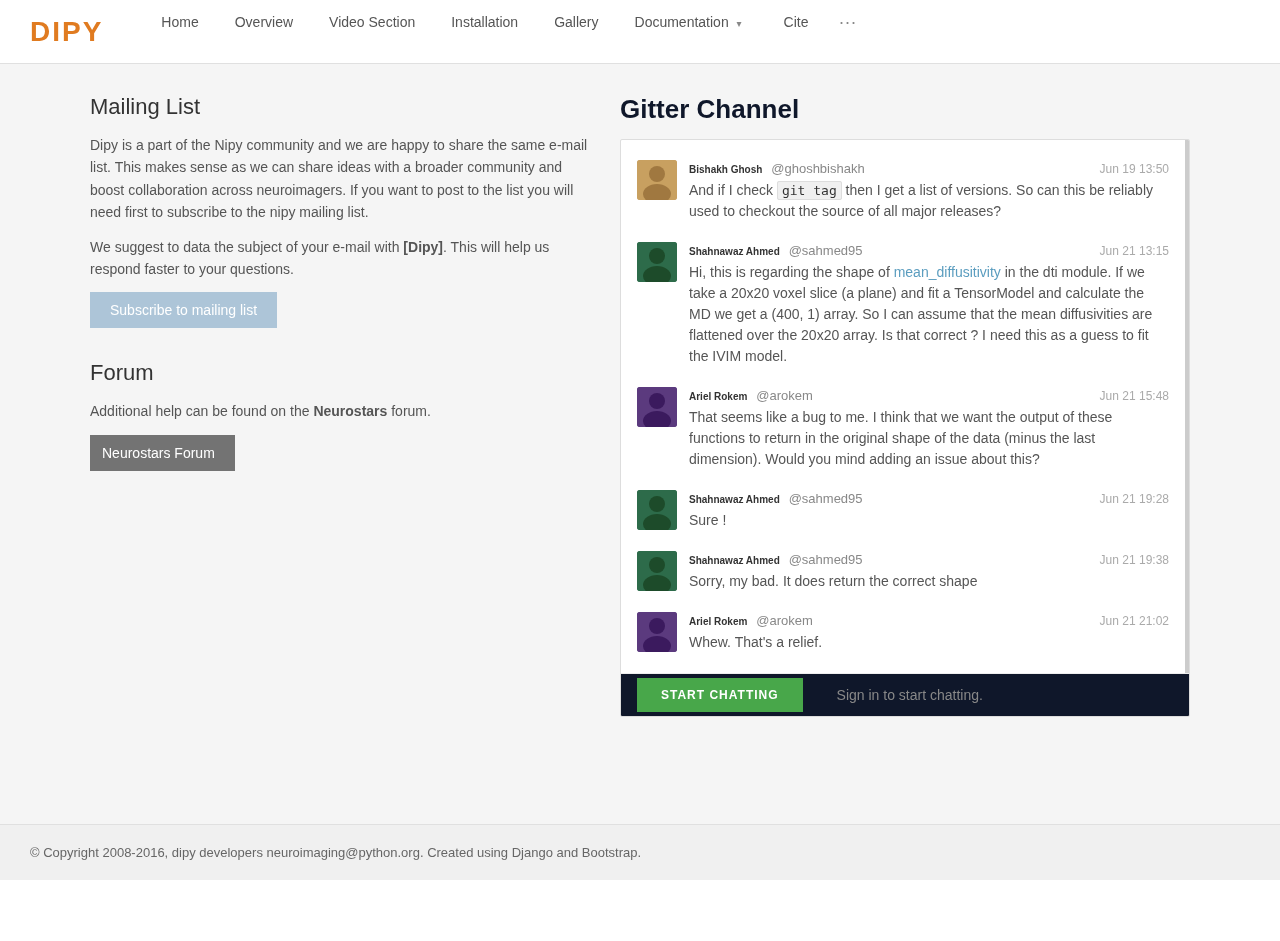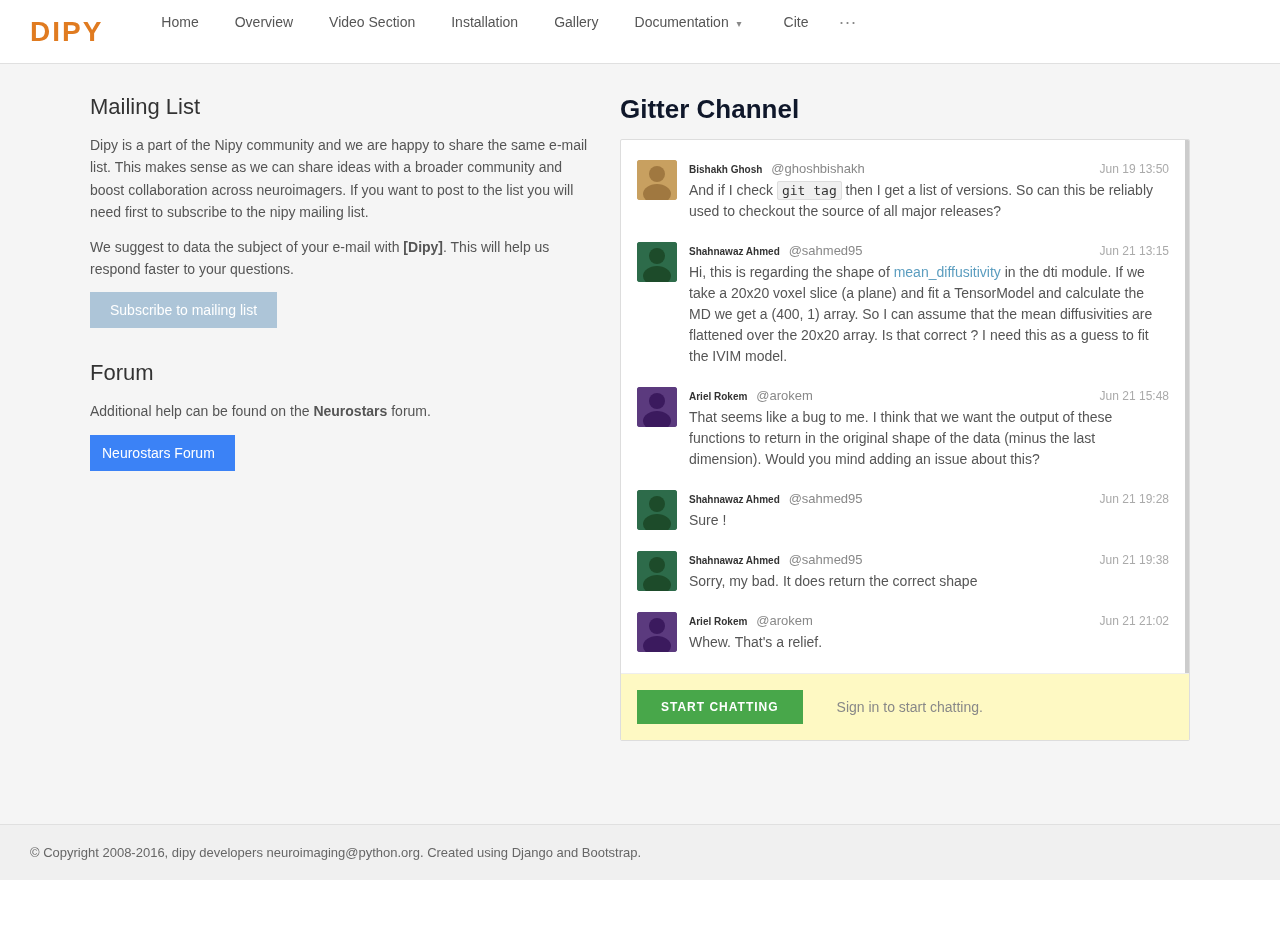--- a/index.html
+++ b/index.html
@@ -93,21 +93,21 @@
       border: none;
       cursor: pointer;
       font-size: 14px;
       margin-bottom: 24px;
     }
     .btn-subscribe {
       background: #adc5d8;
       color: #fff;
     }
     .btn-neurostars {
-      background: #3b82f6;
+      background: #737373;
       color: #fff;
       padding-left: 12px;
     }
     .forum-section { margin-top: 8px; }
 
     
     .right-col {
       flex: 1;
     }
     .gitter-title {
@@ -187,24 +187,24 @@
     }
     .msg-text a {
       color: #5b9dbf;
       text-decoration: none;
     }
 
     
     .chat-footer {
       display: flex;
       align-items: center;
-      padding: 16px 16px;
+      padding: 4px 16px;
       border-top: 1px solid #eee;
       gap: 14px;
-      background: #fef9c3;
+      background: #0f172a;
     }
     .btn-start-chat {
       background: #48a74a;
       color: #fff;
       border: none;
       padding: 10px 24px;
       font-size: 12px;
       font-weight: 700;
       letter-spacing: 1px;
       cursor: pointer;

